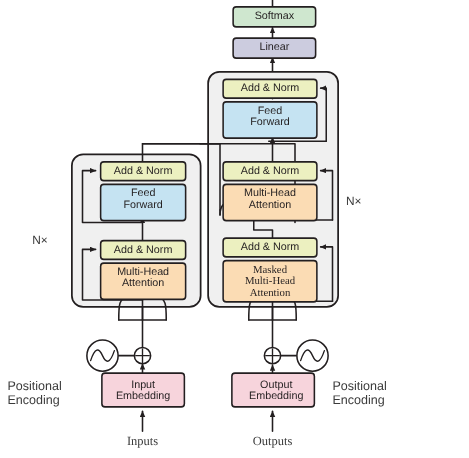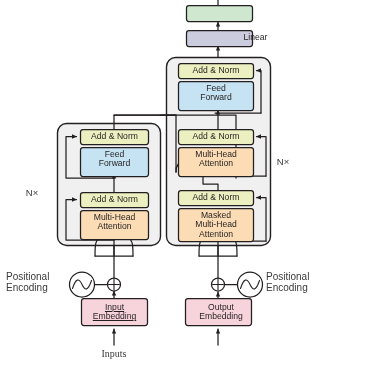--- a/index.html
+++ b/index.html
@@ -16,21 +16,21 @@
   .lbl{
     position:absolute;
     font-family:"Liberation Sans", sans-serif;
     color:#231f20;
     white-space:pre;
     text-align:center;
     line-height:1.08;
     pointer-events:none;
   }
   .box-lbl{font-size:8.6px;}
-  .side-lbl{font-size:10px;color:#3a3a3a;}
+  .side-lbl{font-size:10px;color:#3a3a3a;margin-top:33px;}
   .nx-lbl{font-size:9.5px;color:#3a3a3a;}
   .io-lbl{font-size:10px;color:#3a3a3a;font-family:Liberation Serif, serif;}
 </style>
 </head>
 <body>
 
 <div id="diagram">
 
   <svg width="375" height="366" viewBox="0 0 375 366" xmlns="http://www.w3.org/2000/svg">
     <defs>
@@ -128,38 +128,40 @@
       <rect x="80.5" y="147.5" width="68" height="29" rx="2.5" ry="2.5" fill="#c5e3f2" stroke="#231f20" stroke-width="1.25"></rect>
       <rect x="80.5" y="192.5" width="68" height="15" rx="2.5" ry="2.5" fill="#ecf0c0" stroke="#231f20" stroke-width="1.25"></rect>
       <rect x="80.5" y="210.5" width="68" height="29" rx="2.5" ry="2.5" fill="#fbdcb4" stroke="#231f20" stroke-width="1.25"></rect>
 
       <rect x="81.5" y="298.5" width="66" height="27" rx="2.5" ry="2.5" fill="#f7d4dc" stroke="#231f20" stroke-width="1.25"></rect>
       <rect x="185.5" y="298.5" width="66" height="27" rx="2.5" ry="2.5" fill="#f7d4dc" stroke="#231f20" stroke-width="1.25"></rect>
     </g>
   </svg>
 
   
-  <div class="lbl box-lbl" style="left:186px;top:33px;width:67px;padding-left:36px;">Linear</div>
+  <div class="lbl box-lbl" style="left:186px;top:8px;width:67px;">Softmax</div>
+  <div class="lbl box-lbl" style="left:186px;top:33px;width:67px;">Linear</div>
 
   <div class="lbl box-lbl" style="left:178px;top:66px;width:76px;">Add &amp; Norm</div>
   <div class="lbl box-lbl" style="left:178px;top:84px;width:76px;">Feed<br>Forward</div>
   <div class="lbl box-lbl" style="left:178px;top:132px;width:76px;">Add &amp; Norm</div>
   <div class="lbl box-lbl" style="left:178px;top:150px;width:76px;">Multi-Head<br>Attention</div>
   <div class="lbl box-lbl" style="left:178px;top:193px;width:76px;">Add &amp; Norm</div>
-  <div class="lbl box-lbl" style="left:178px;top:211px;width:76px;">Masked<br>Multi-Head<br>Attention</div>
+  <div class="lbl box-lbl" style="left:178px;top:211px;width:76px;font-family:Liberation Serif, serif;">Masked<br>Multi-Head<br>Attention</div>
 
   <div class="lbl box-lbl" style="left:80px;top:132px;width:69px;">Add &amp; Norm</div>
   <div class="lbl box-lbl" style="left:80px;top:150px;width:69px;">Feed<br>Forward</div>
   <div class="lbl box-lbl" style="left:80px;top:195px;width:69px;">Add &amp; Norm</div>
   <div class="lbl box-lbl" style="left:80px;top:213px;width:69px;">Multi-Head<br>Attention</div>
 
-  <div class="lbl box-lbl" style="left:81px;top:303px;width:67px;text-decoration:underline;">Input<br>Embedding</div>
+  <div class="lbl box-lbl" style="left:81px;top:303px;width:67px;">Input<br>Embedding</div>
   <div class="lbl box-lbl" style="left:185px;top:303px;width:72px;">Output<br>Embedding</div>
 
   <div class="lbl side-lbl" style="left:6px;top:272px;width:62px;text-align:left;">Positional<br>Encoding</div>
   <div class="lbl side-lbl" style="left:266px;top:272px;width:80px;text-align:left;">Positional<br>Encoding</div>
 
   <div class="lbl nx-lbl" style="left:21px;top:188px;width:22px;">N×</div>
   <div class="lbl nx-lbl" style="left:272px;top:157px;width:22px;">N×</div>
 
   <div class="lbl io-lbl" style="left:84px;top:349px;width:60px;">Inputs</div>
+  <div class="lbl io-lbl" style="left:188px;top:349px;width:60px;">Outputs</div>
 
 </div>
 
 </body></html>

